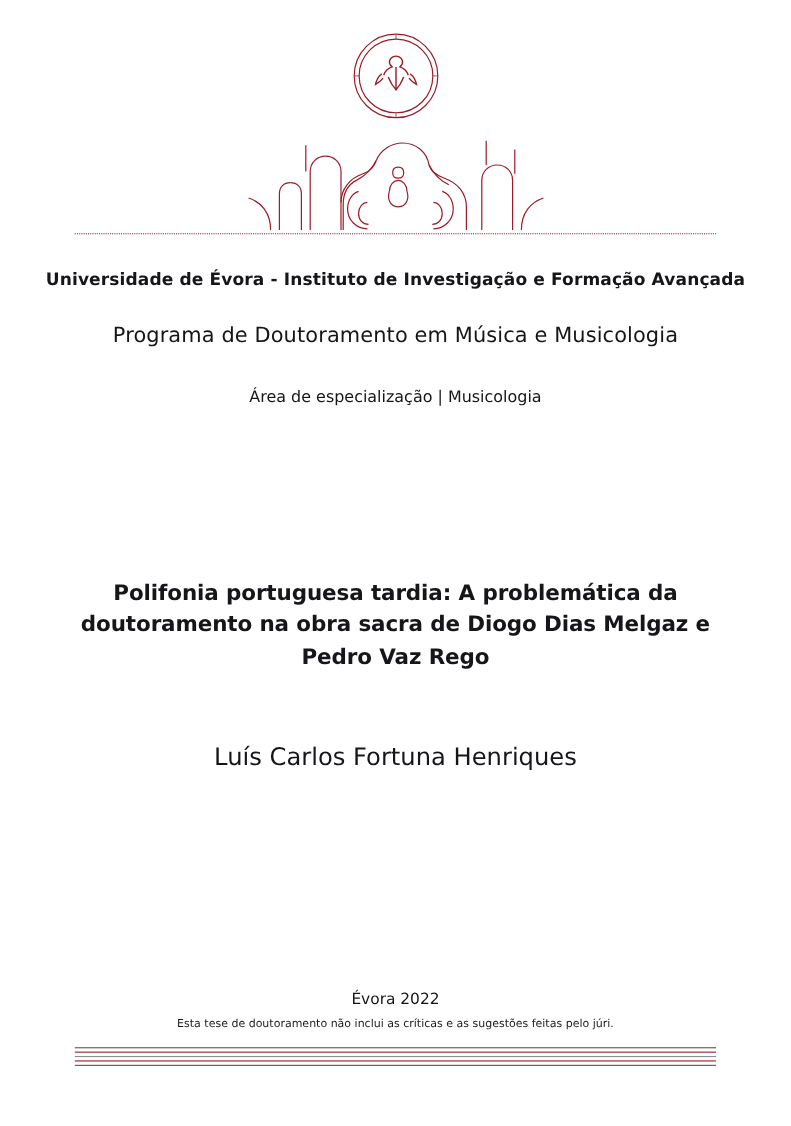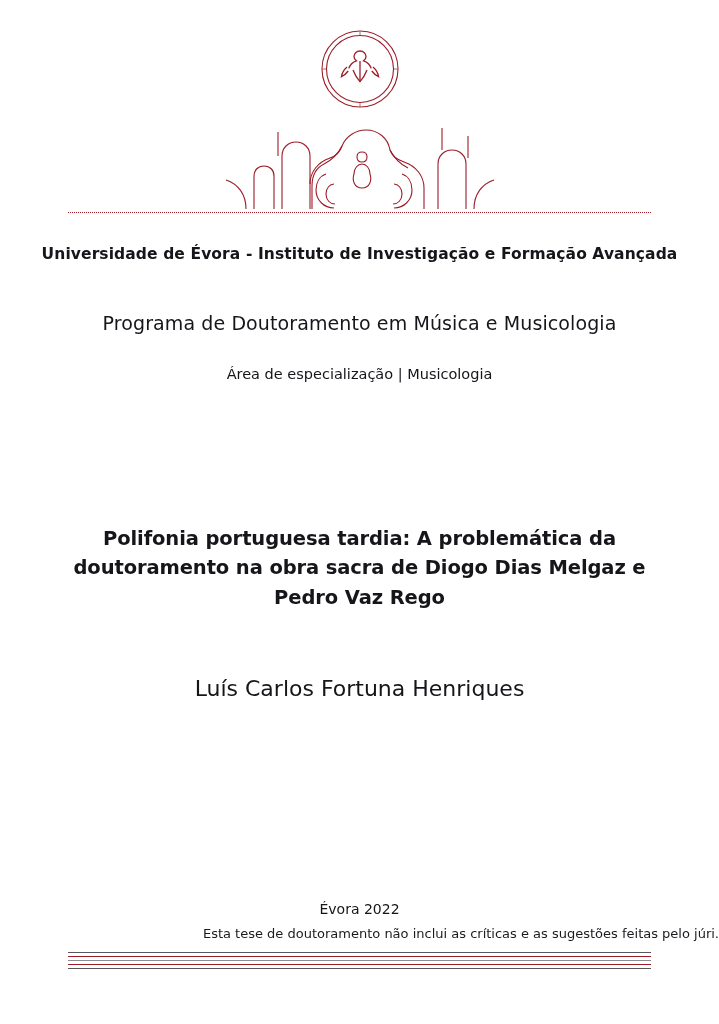--- a/index.html
+++ b/index.html
@@ -50,27 +50,27 @@
     text-align: center;
     color: #15151a;
   }
   .inst {
     top: 245px;
     font-size: 15.5px;
     font-weight: bold;
     letter-spacing: 0.1px;
   }
   .program {
-    top: 312px;
+    top: 294px;
     font-size: 19px;
     font-weight: normal;
     letter-spacing: 0.1px;
   }
   .area {
-    top: 366px;
+    top: 353px;
     font-size: 14.5px;
   }
   .doctype {
     top: 427px;
     font-size: 11.5px;
   }
   .title {
     top: 524px;
     font-size: 19.5px;
     font-weight: bold;
@@ -91,23 +91,22 @@
     display: inline-block;
     padding: 0 9px;
     color: #15151a;
   }
   .place-year {
     top: 901px;
     font-size: 14px;
   }
   .jury-note {
     top: 926px;
-    font-size: 13px;
+    font-size: 10px;
     color: #1b1b20;
-    text-align: right;
   }
 
   
   .footer-rules {
     position: absolute;
     left: 68px;
     top: 952px;
     width: 583px;
   }
   .footer-rules .r {

